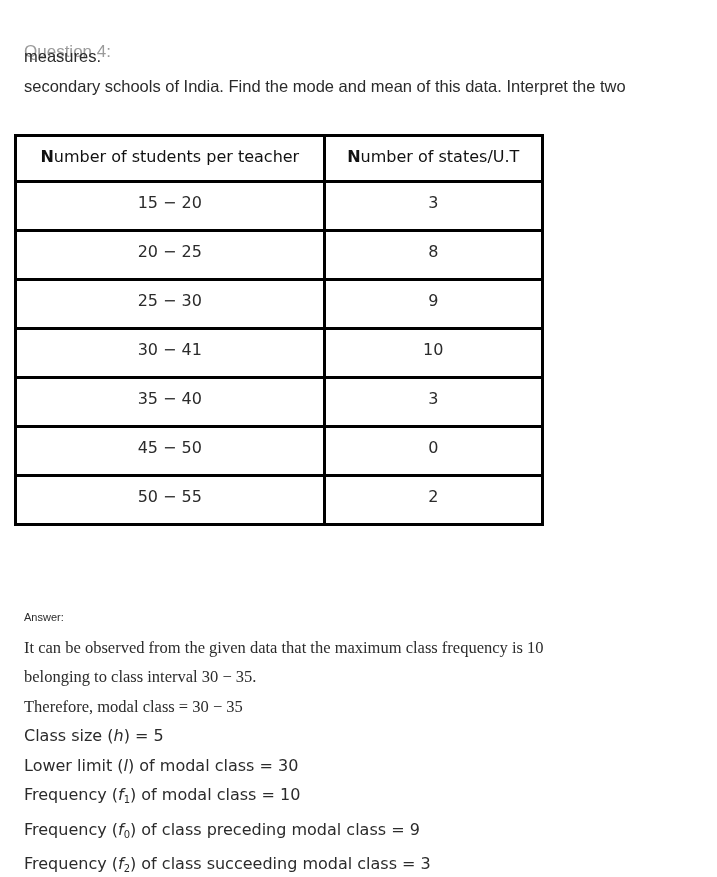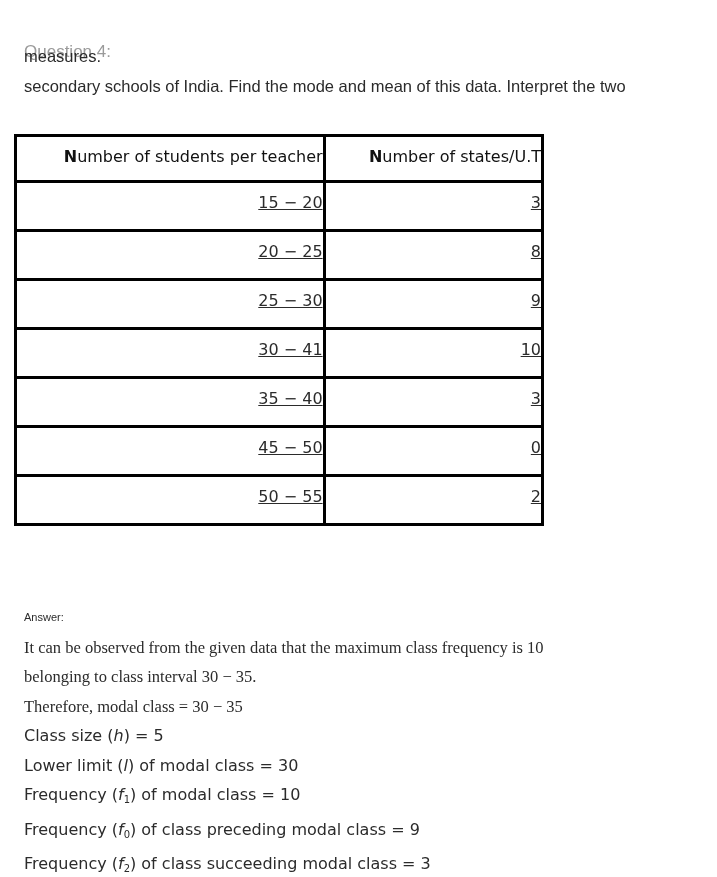--- a/index.html
+++ b/index.html
@@ -19,26 +19,26 @@
   }
   table.dist {
     position: absolute; left: 14px; top: 134px;
     border-collapse: collapse;
     width: 530px;
   }
   table.dist td, table.dist th {
     border: 3px solid #000;
     height: 43px; padding: 0;
     font-size: 16px; font-weight: normal; color: #2b2b2b;
-    text-align: right; vertical-align: middle;
+    text-align: center; vertical-align: middle;
   }
   table.dist th {
     color: #111; font-size: 16px; vertical-align: top; padding-top: 10px; height: 33px;
   }
-  table.dist td { vertical-align: top; padding-top: 10px; height: 36px; text-decoration: underline; }
+  table.dist td { vertical-align: top; padding-top: 10px; height: 36px; }
   table.dist th.c1, table.dist td.c1 { width: 305px; }
   table.dist th.c2, table.dist td.c2 { width: 215px; }
   .firstN { font-weight: bold; }
   .answer {
     position: absolute; left: 24px; top: 603px; width: 690px;
     font-size: 16px; line-height: 29.5px; color: #2b2b2b;
   }
   .answer .ln { display: block; white-space: nowrap; }
   .answer .lbl { font-family: "Liberation Sans", sans-serif; font-size: 11px; }
   .answer .sans-narrow { font-family: Liberation Serif, serif; font-size: 16.5px; }

